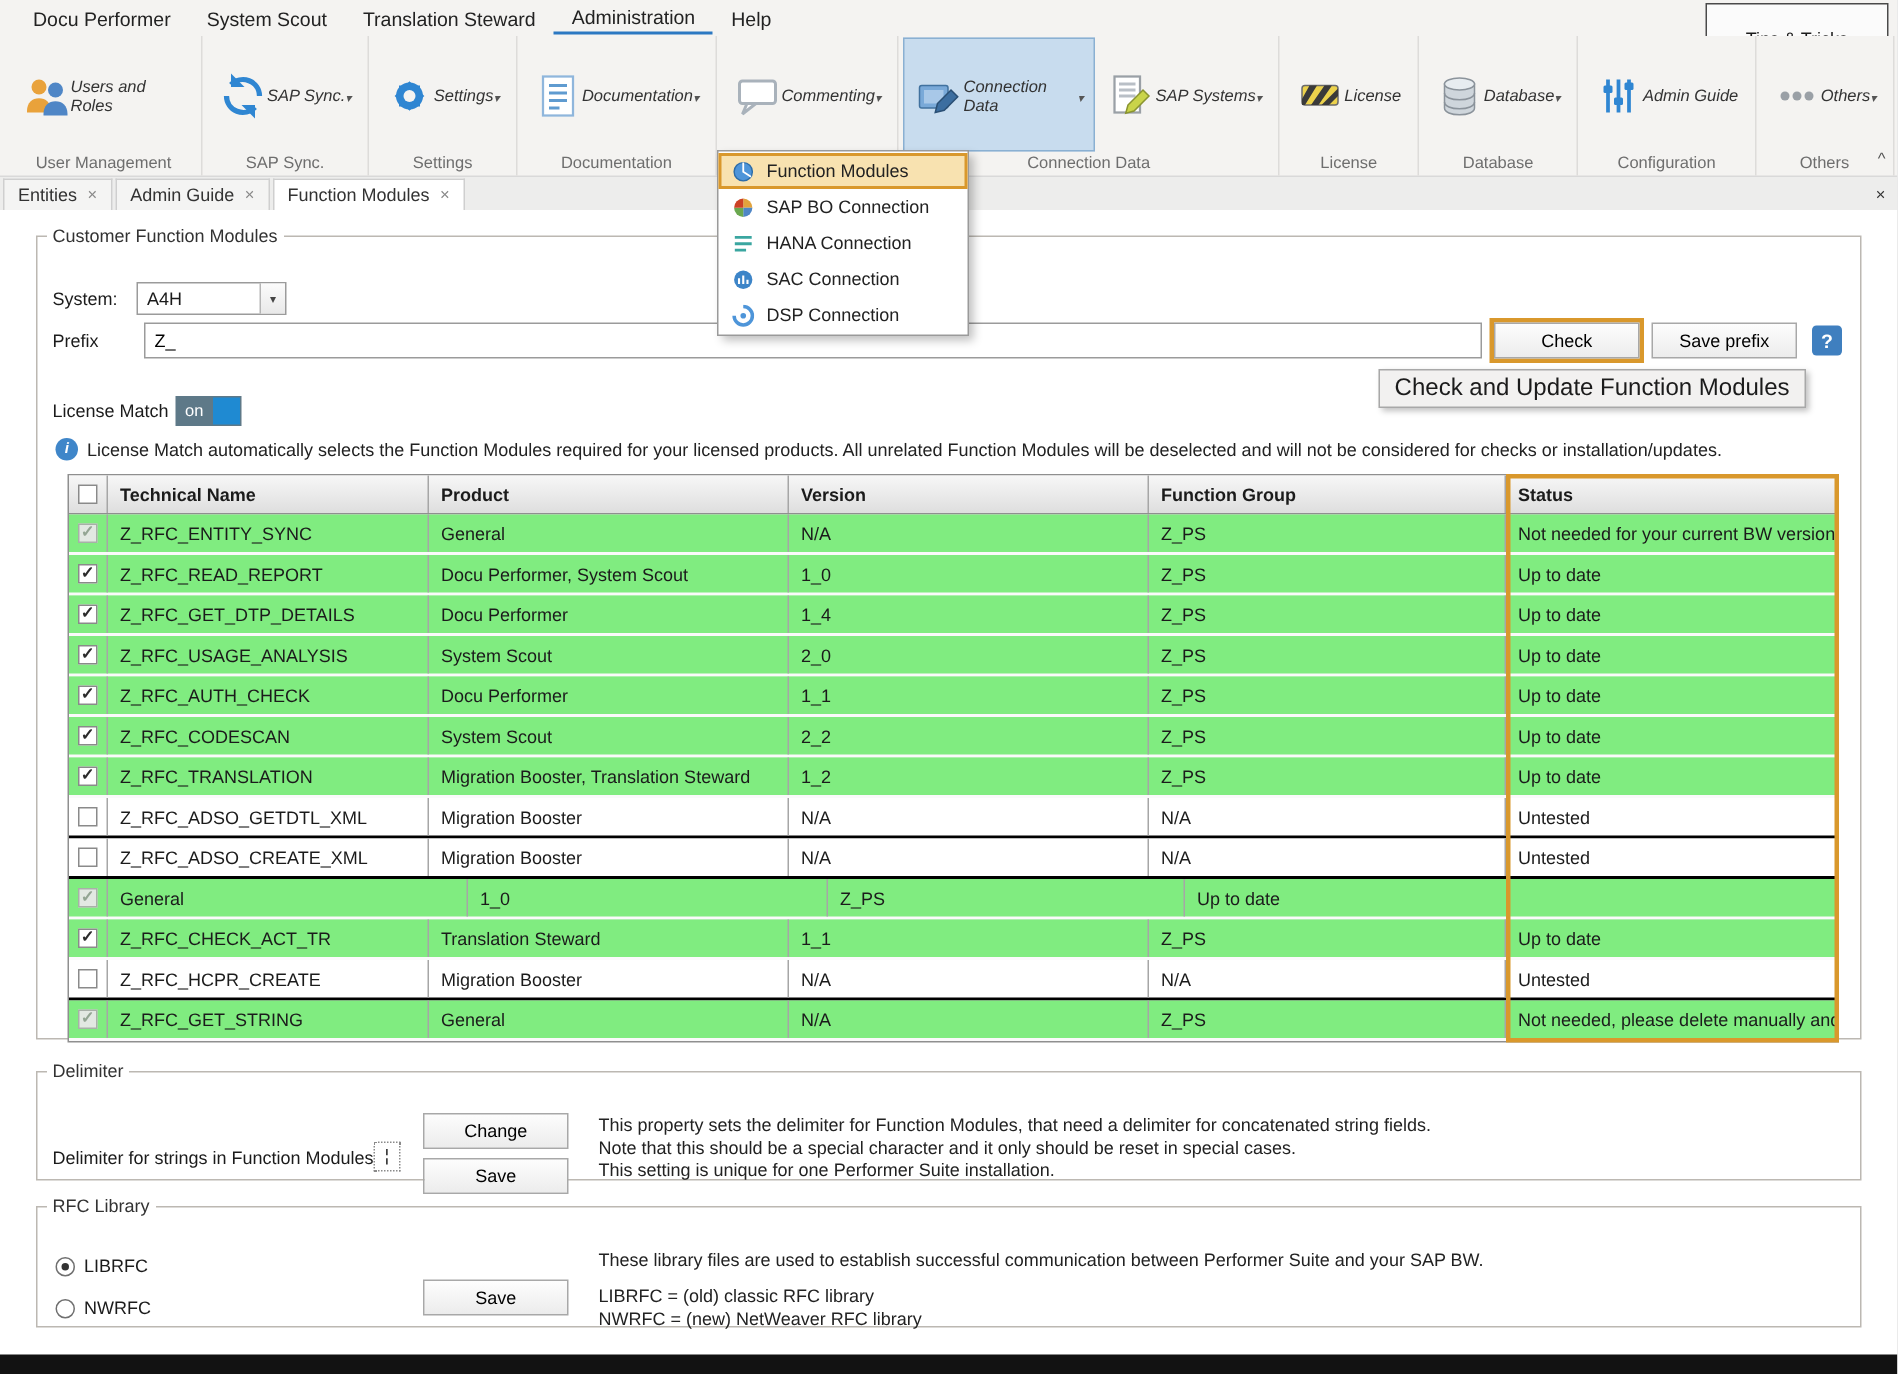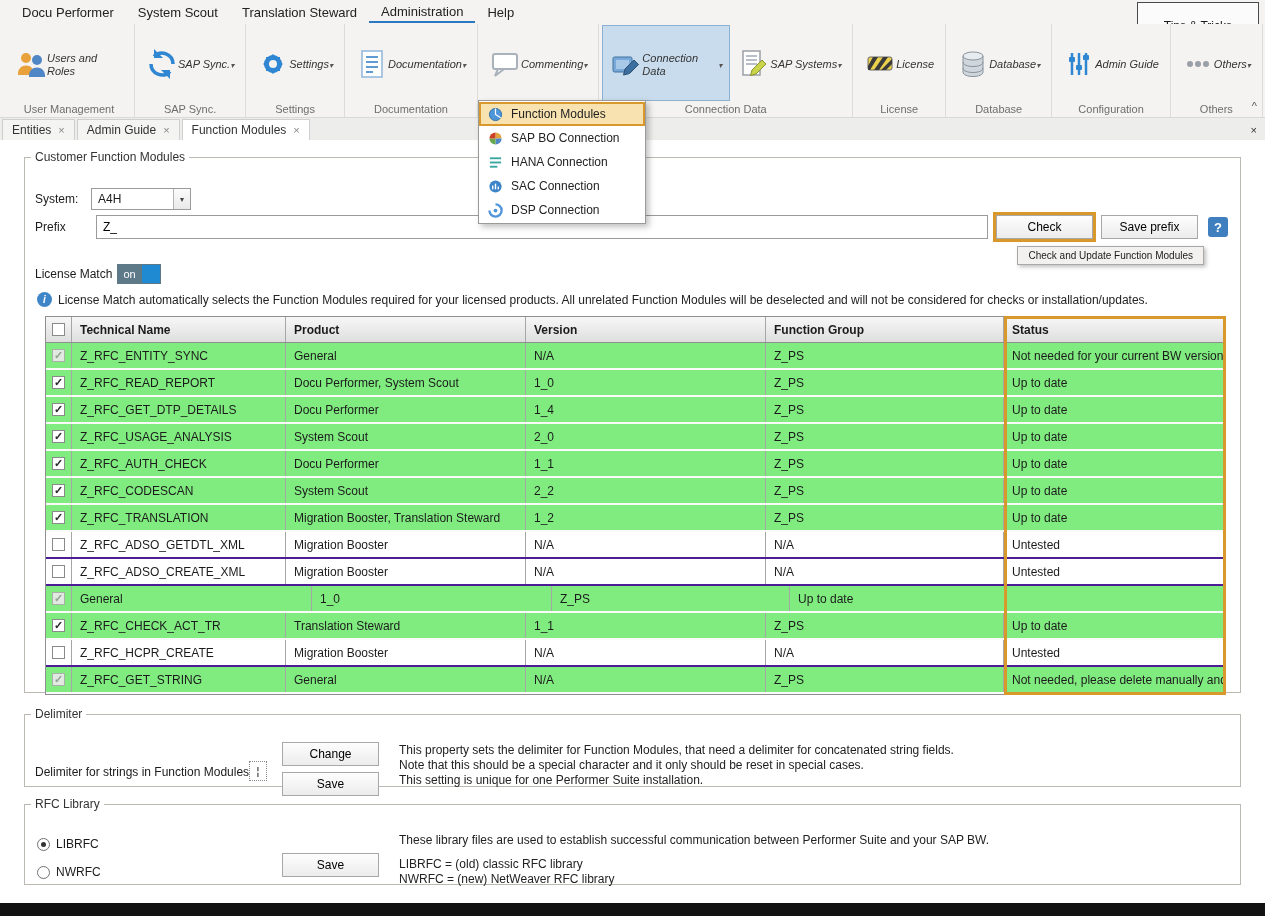--- a/index.html
+++ b/index.html
@@ -45,42 +45,42 @@
   .sys-row { top:24px; left:10px; }
   .form-label { width:56px; }
   .combo { width:100px; height:22px; border:1px solid #9b9b9b; background:#fff; display:flex; align-items:center; }
   .combo-value { flex:1; padding-left:6px; }
   .combo-arrow { width:17px; height:100%; border-left:1px solid #b5b5b5; background:linear-gradient(#fbfbfb,#e9e9e9); display:flex; align-items:center; justify-content:center; font-size:8px; color:#444; }
   .prefix-row { top:48px; left:10px; right:12px; height:30px; gap:5px; }
   .text-input { flex:1; height:24px; border:1px solid #9b9b9b; background:#fff; font:12px "Liberation Sans",sans-serif; padding:0 6px; }
   .btn { width:97px; height:24px; background:linear-gradient(#fdfdfd,#ececec); border:1px solid #a8a8a8; font:12px "Liberation Sans",sans-serif; }
   .annot-wrap { border:3px solid #D9982C; display:inline-flex; }
   .help-icon { width:20px; height:20px; margin-left:5px; background:#3f7fbf; color:#fff; border-radius:3px; display:flex; align-items:center; justify-content:center; font-size:13px; font-weight:bold; }
-  .check-tooltip { position:absolute; top:82px; right:36px; background:#f2f1f0; border:1px solid #a8a8a8; box-shadow:2px 2px 4px rgba(0,0,0,.25); padding:3px 10px; font-size:10px; z-index:40; }
+  .check-tooltip { position:absolute; top:82px; right:36px; background:#f2f1f0; border:1px solid #a8a8a8; box-shadow:2px 2px 4px rgba(0,0,0,.25); padding:3px 10px; font-size:16px; z-index:40; }
   .license-row { top:100px; left:10px; }
   .lm-label { width:82px; }
   .toggle { width:44px; height:20px; background:#5e7988; position:relative; display:flex; align-items:center; }
   .toggle-label { color:#fff; font-size:11px; width:25px; text-align:center; }
   .toggle-knob { position:absolute; right:1px; top:1px; width:18px; height:18px; background:#1F8AD2; }
   .info-row { top:128px; left:12px; right:10px; gap:6px; font-size:12px; color:#222; }
   .info-icon { width:15px; height:15px; min-width:15px; border-radius:50%; background:#3f86c9; color:#fff; font-size:10px; font-weight:bold; font-style:italic; display:inline-flex; align-items:center; justify-content:center; }
 
   
   .fm-table { position:absolute; top:152px; left:20px; right:14px; border:1px solid #8f8f8f; }
   .thead { display:flex; height:26px; background:linear-gradient(#f7f7f7,#dedede); border-bottom:1px solid #8f8f8f; font-weight:bold; }
   .cell { display:flex; align-items:center; padding:0 8px; white-space:nowrap; overflow:hidden; border-right:1px solid #a6a6a6; height:100%; }
   .c-check { width:26px; justify-content:center; padding:0; }
   .c-name { width:214px; }
   .c-product { width:240px; }
   .c-version { width:240px; }
   .c-group { width:238px; }
   .c-status { flex:1; border-right:none; }
   .trow { display:flex; height:27px; font-size:12px; }
   .trow.green { background:#80EC80; border-bottom:2px solid #fafafa; }
-  .trow.white { background:#fff; border-bottom:2px solid #4c1d95; }
+  .trow.white { background:#fff; border-bottom:2px solid #000000; }
   .checkbox { width:13px; height:13px; border:1px solid #8a8a8a; background:#fff; display:inline-flex; align-items:center; justify-content:center; font-size:11px; line-height:1; font-weight:bold; color:#2b2b2b; }
   .checkbox.unchecked { color:transparent; }
   .checkbox.checked-disabled { background:#e2e8e2; border-color:#a8b0a8; color:#93a593; }
   .status-annotation { position:absolute; top:-1px; bottom:-1px; left:958px; right:-1px; border:3px solid #D9982C; pointer-events:none; z-index:5; }
 
   
   .delim { margin-top:14px; height:80px; }
   .abs { position:absolute; }
   .delim-label { top:44px; left:10px; }
   .delim-input { top:40px; left:224px; width:18px; height:20px; border:1px dotted #8a8a8a; text-align:center; font:11px "Liberation Sans",sans-serif; background:#fff; }

